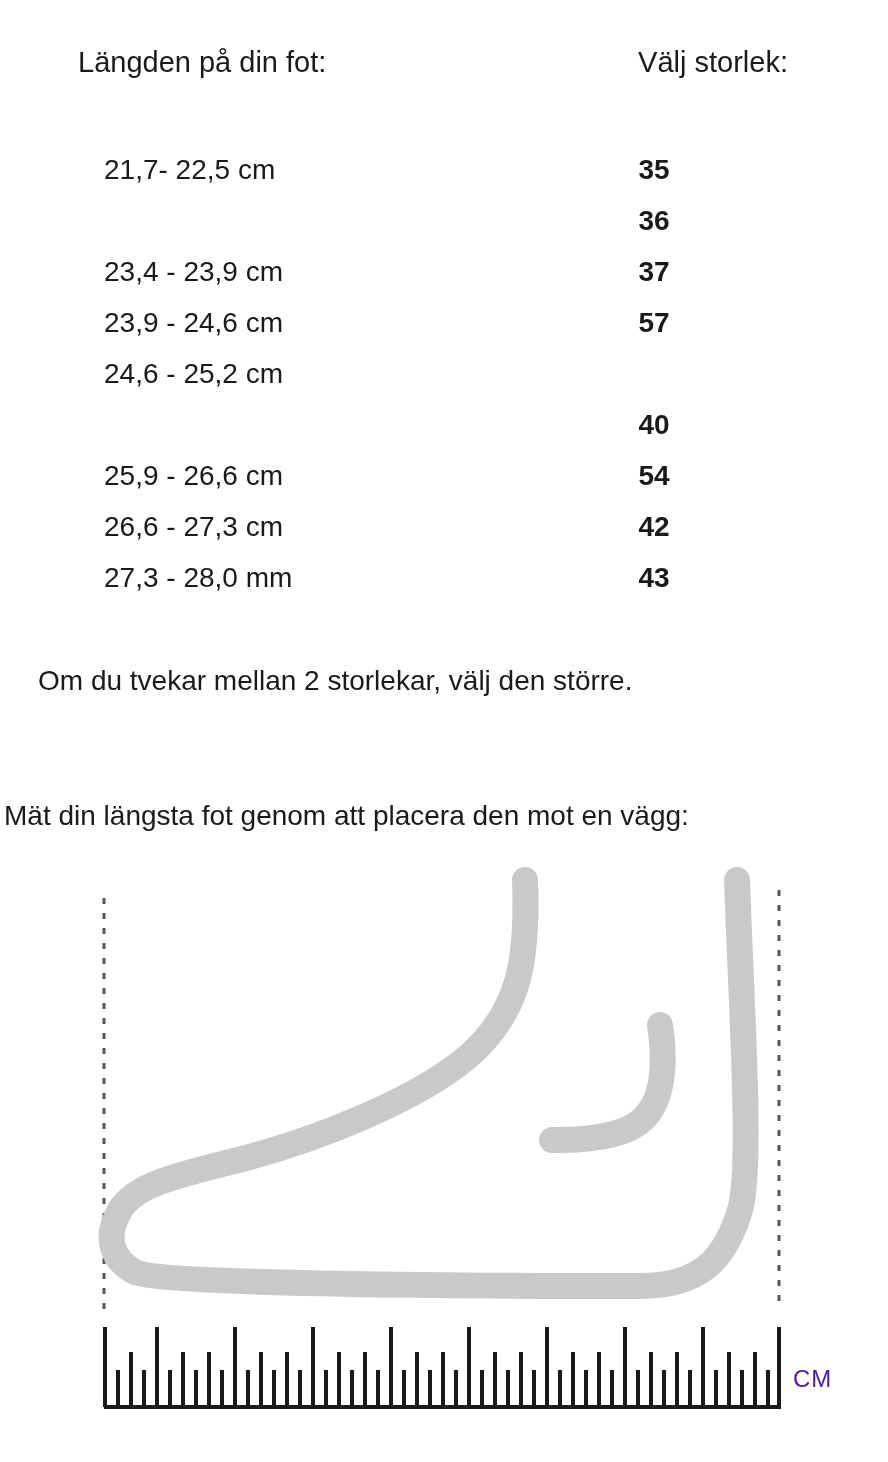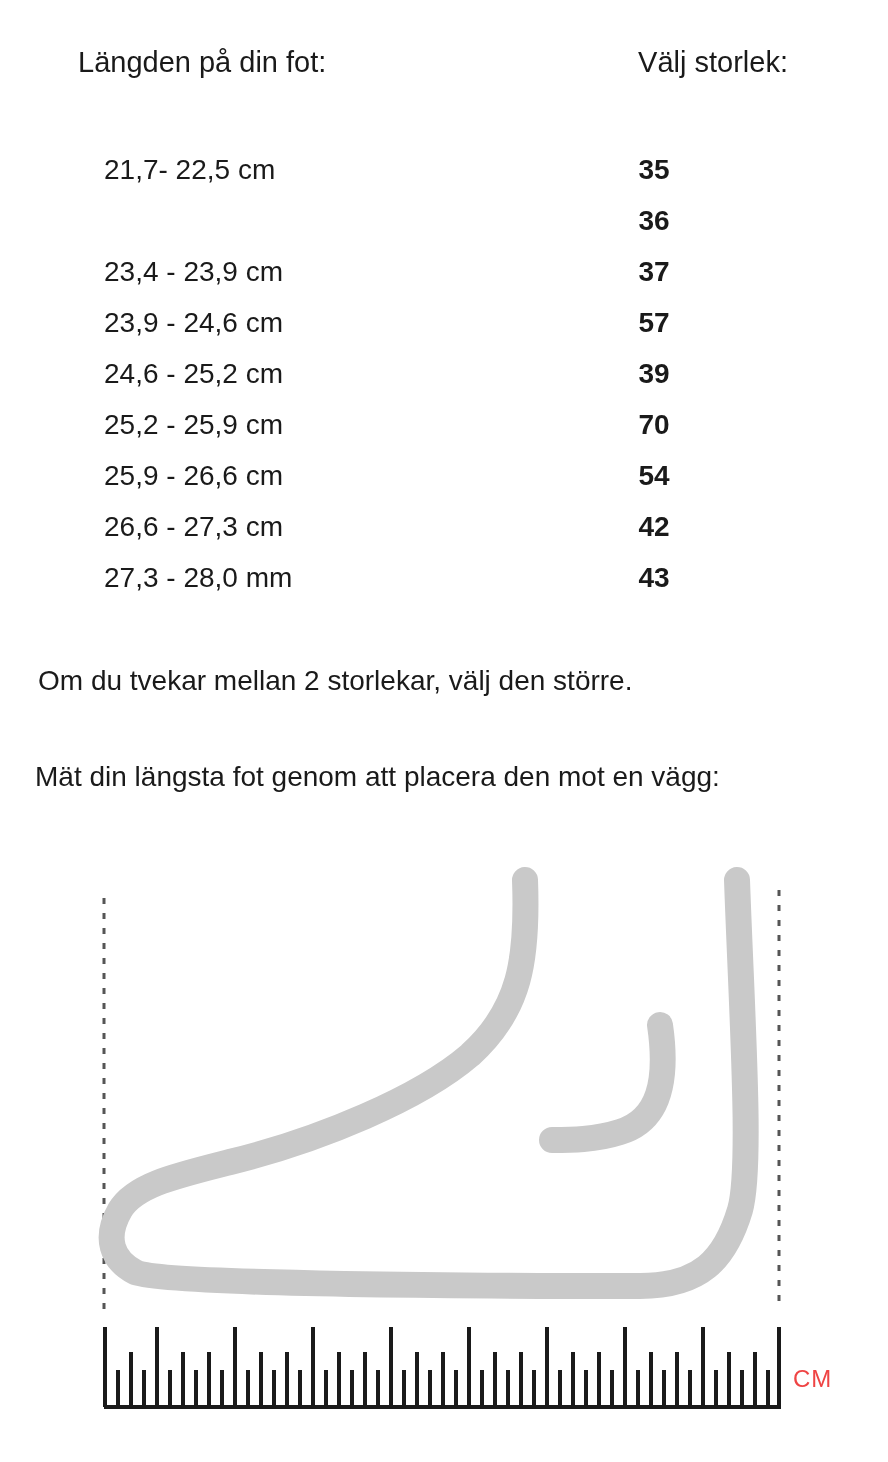--- a/index.html
+++ b/index.html
@@ -83,46 +83,45 @@
   .note-1 {
     position: absolute;
     top: 661px;
     left: 38px;
     font-size: 28px;
     line-height: 40px;
     white-space: nowrap;
   }
   .note-2 {
     position: absolute;
-    top: 757px;
+    top: 796px;
     left: 4px;
     font-size: 28px;
     line-height: 40px;
     white-space: nowrap;
-    margin-left: 31px;
   }
 
   
   .illustration {
     position: absolute;
     top: 840px;
     left: 0;
     width: 888px;
     height: 600px;
   }
   .illustration svg {
     display: block;
   }
   .cm-label {
     position: absolute;
     left: 793px;
     top: 525px;
     font-size: 24px;
     letter-spacing: 1px;
-    color: #ef4444;
+    color: #4c1d95;
   }
 </style>
 </head>
 <body>
 
 <div class="page">
 
   <div class="header-row">
     <div class="header-left">Längden på din fot:</div>
     <div class="header-right">Välj storlek:</div>
@@ -144,26 +143,24 @@
       <div class="size-value">37</div>
     </div>
 
     <div class="size-row">
       <div class="size-length">23,9 - 24,6 cm</div>
       <div class="size-value">57</div>
     </div>
 
     <div class="size-row">
       <div class="size-length">24,6 - 25,2 cm</div>
-      <div class="size-value">39</div>
-    </div>
-
-    <div class="size-row">
-      <div class="size-length">25,2 - 25,9 cm</div>
-      <div class="size-value">70</div>
+    </div>
+
+    <div class="size-row">
+      <div class="size-value">40</div>
     </div>
 
     <div class="size-row">
       <div class="size-length">25,9 - 26,6 cm</div>
       <div class="size-value">54</div>
     </div>
 
     <div class="size-row">
       <div class="size-length">26,6 - 27,3 cm</div>
       <div class="size-value">42</div>

